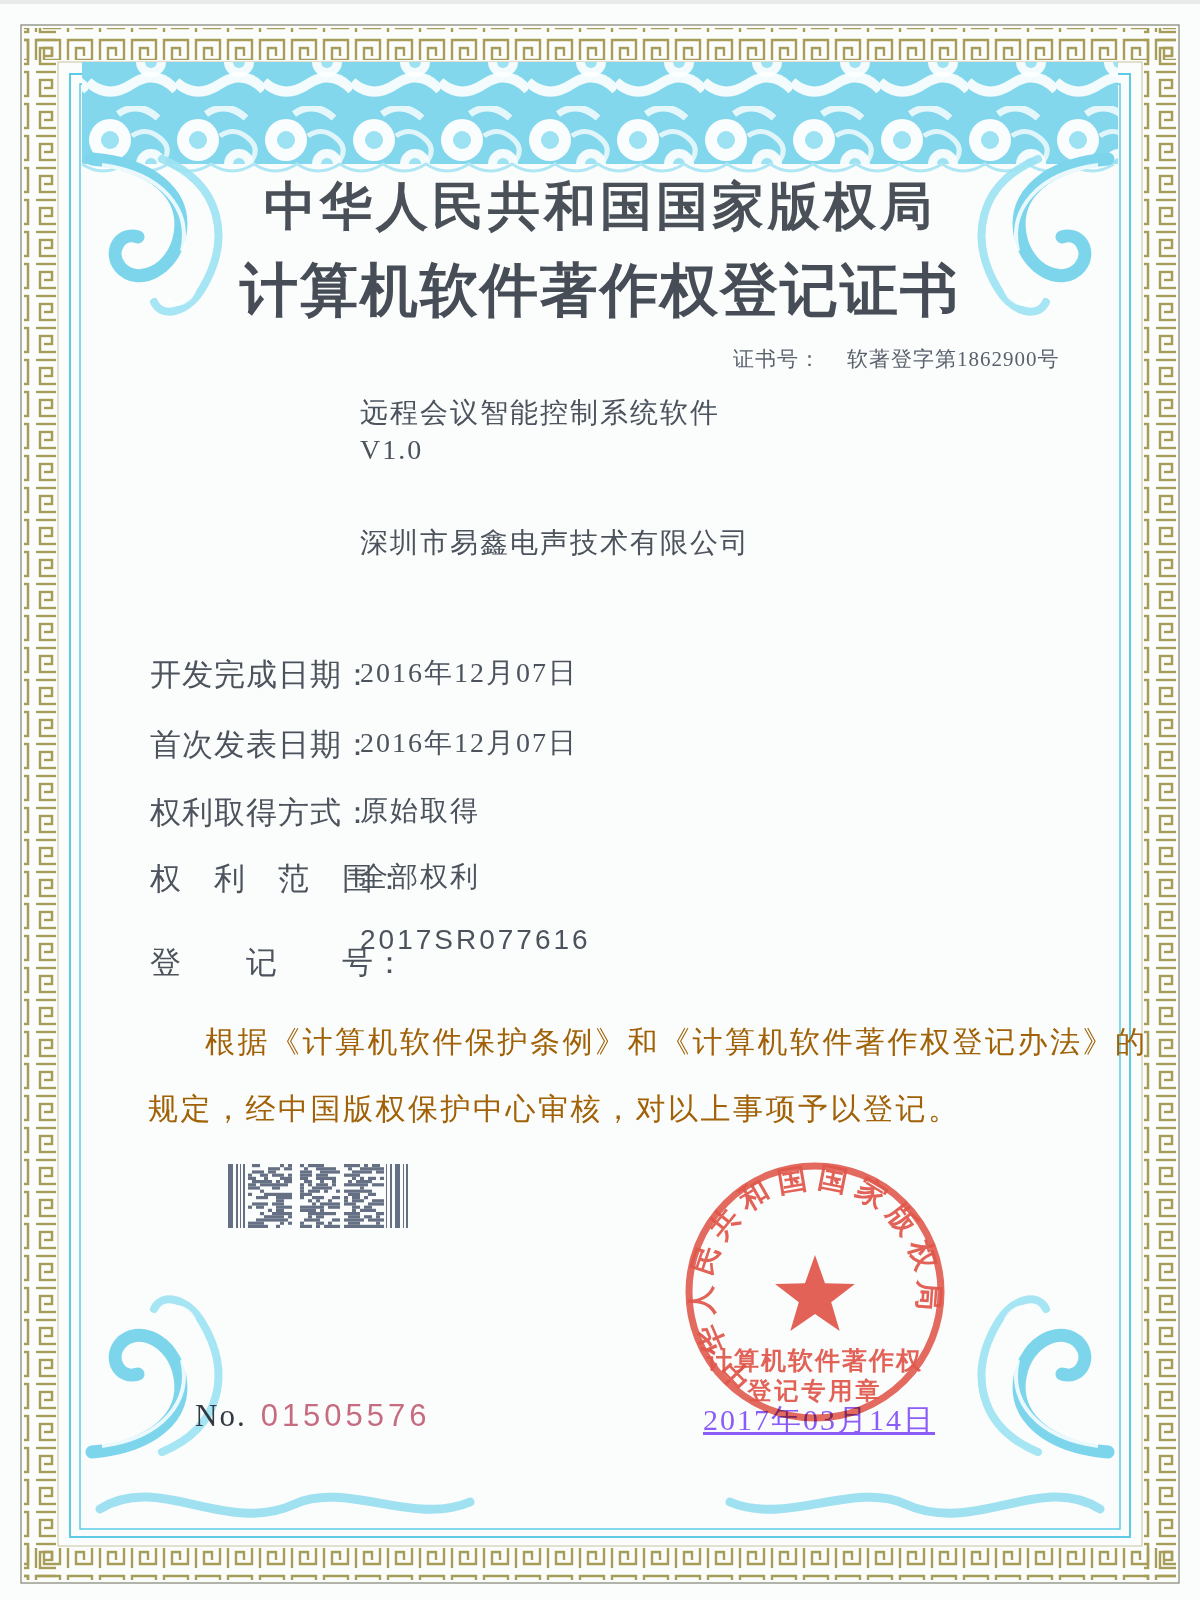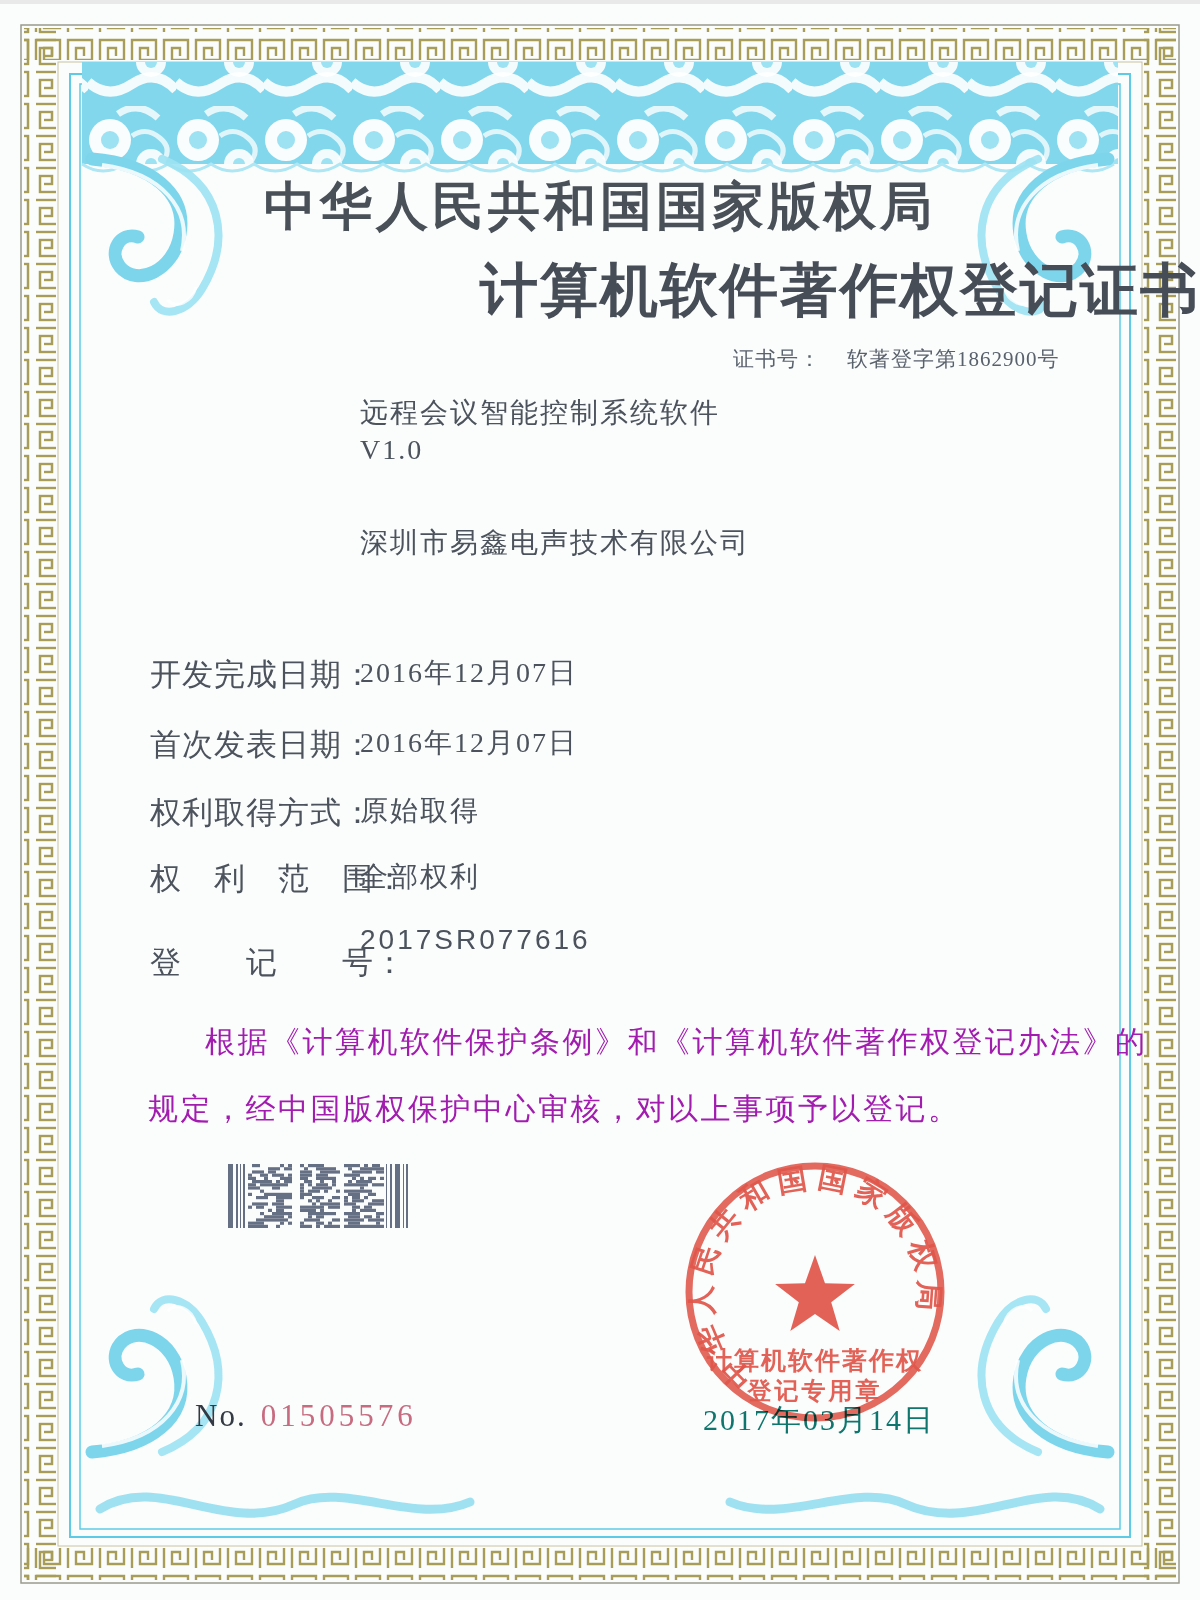--- a/index.html
+++ b/index.html
@@ -5,30 +5,30 @@
   html,body{margin:0;padding:0;background:#e9e9e9;}
   .page{
     position:relative;width:1200px;height:1600px;margin:4px auto;
     background:#fbfdfd;overflow:hidden;
     font-family:"Liberation Serif", serif;color:#4c535c;
   }
   .frame-svg{position:absolute;left:0;top:0;z-index:0;pointer-events:none;}
   .abs{position:absolute;z-index:2;}
   .title1{top:168px;left:0;width:100%;text-align:center;font-size:52px;font-weight:bold;
           letter-spacing:4px;color:#4a5058;}
-  .title2{top:248px;left:0;width:100%;text-align:right;font-size:58px;font-weight:bold;
+  .title2{top:248px;left:0;width:100%;text-align:center;font-size:58px;font-weight:bold;
           letter-spacing:2px;color:#474d56;}
   .certno{top:341px;left:733px;font-size:21px;color:#59616c;letter-spacing:1px;}
   .certno .v{margin-left:26px;}
   .fieldlabel{position:absolute;left:150px;font-size:31px;letter-spacing:1px;white-space:pre;}
   .fieldvalue{position:absolute;left:360px;font-size:28px;letter-spacing:2px;white-space:pre;}
-  .para{position:absolute;font-size:30px;letter-spacing:2.5px;color:#a21caf;white-space:pre;}
+  .para{position:absolute;font-size:30px;letter-spacing:2.5px;color:#a16207;white-space:pre;}
   .serial{top:1394px;left:195px;font-size:31px;color:#343a43;letter-spacing:2px;}
-  .serial .num{color:#c76b80;letter-spacing:4px;margin-left:14px;font-family:Liberation Serif, serif;}
-  .sealdate{top:1396px;left:703px;font-size:30px;color:#0f766e;letter-spacing:2px;z-index:1;}
+  .serial .num{color:#c76b80;letter-spacing:4px;margin-left:14px;font-family:Liberation Sans, sans-serif;}
+  .sealdate{top:1396px;left:703px;font-size:30px;color:#8b5cf6;letter-spacing:2px;z-index:1;text-decoration:underline;}
   .seal{position:absolute;left:670px;top:1143px;width:290px;height:290px;z-index:5;
         mix-blend-mode:multiply;}
   .barcode{position:absolute;left:228px;top:1160px;width:180px;height:68px;z-index:2;}
 </style>
 </head>
 <body>
 
 <div class="page">
 
   <svg class="frame-svg" width="1200" height="1600" viewBox="0 0 1200 1600">

